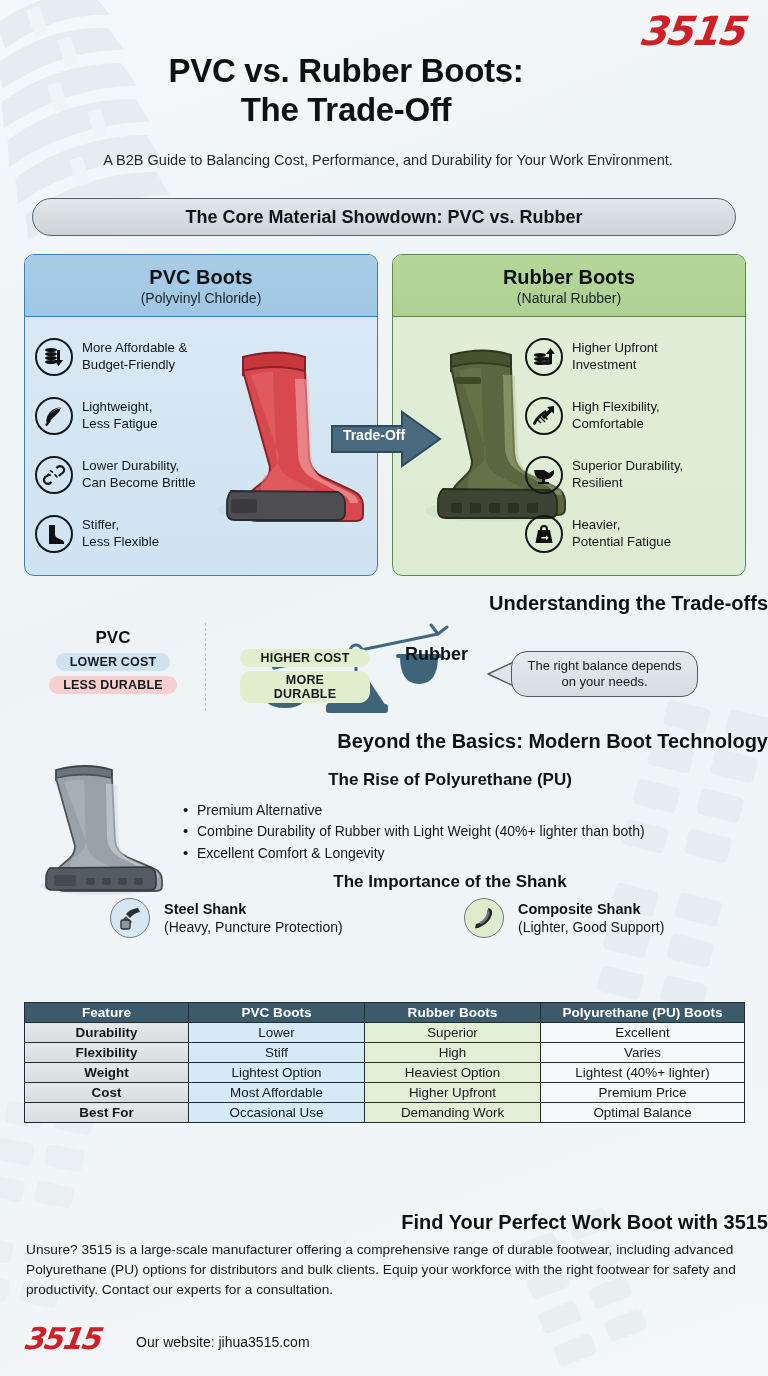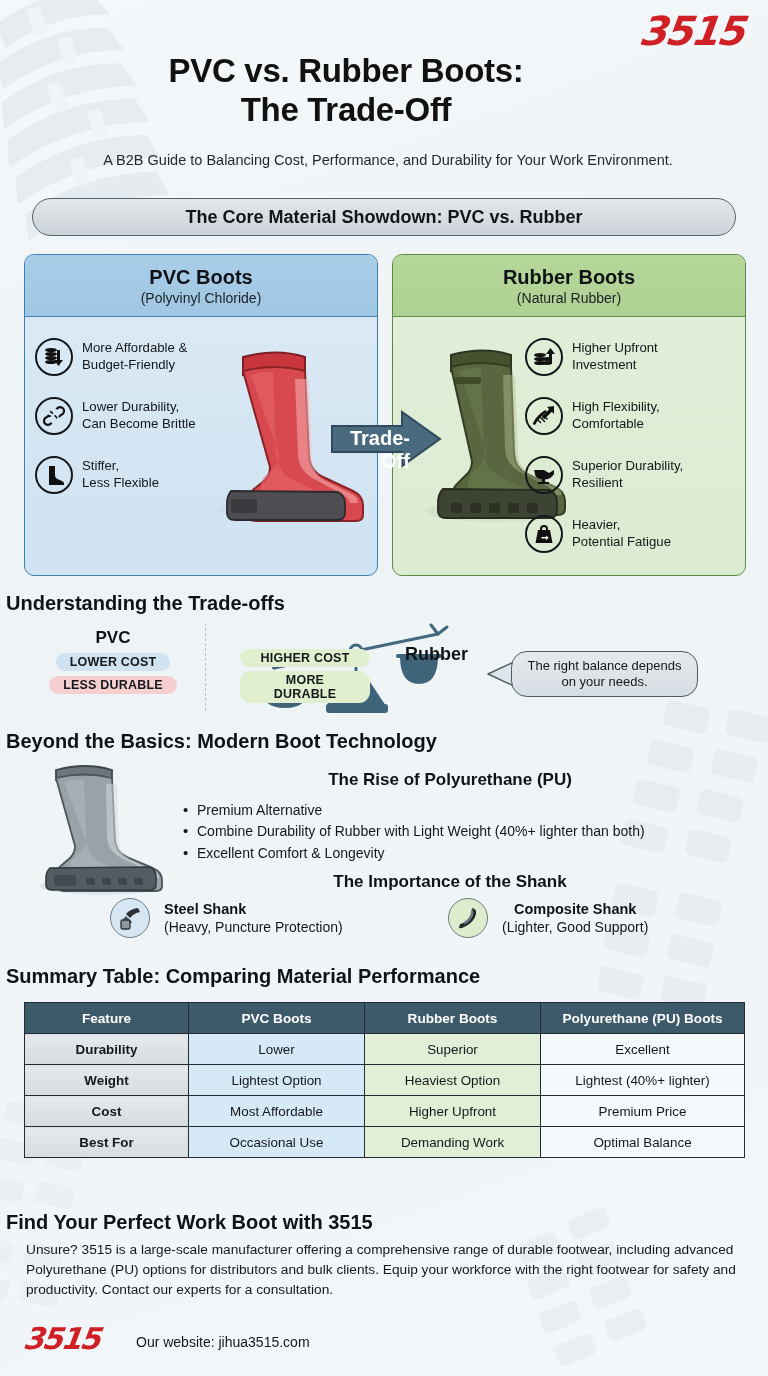--- a/index.html
+++ b/index.html
@@ -72,29 +72,29 @@
   }
   .feat .ic svg { display:block; }
   .feat .tx { font-size: 13.2px; line-height: 1.22; color: #13171a; }
 
   
   .tradeoff {
     position: absolute; left: 330px; top: 410px; width: 112px; height: 58px;
   }
   .tradeoff .lbl {
     position: absolute; left: 8px; top: 17px; width: 72px;
-    color: #fff; font-size: 20px; font-weight: 700; text-align: right;
+    color: #fff; font-size: 14px; font-weight: 700; text-align: center;
   }
 
   
   .boot-img { position: absolute; }
 
   
   h2.sec {
-    position: absolute; left: 0; width: 768px; text-align: left;
+    position: absolute; left: 0; width: 768px; text-align: right;
     font-size: 20px; font-weight: 700; color: #101316; padding-left: 6px;
   }
   #h-tradeoffs { top: 592px; }
   #h-beyond    { top: 730px; }
   #h-summary   { top: 965px; }
   #h-find      { top: 1211px; }
 
   .pvc-col { position: absolute; left: 38px; top: 628px; width: 150px; text-align: center; }
   .pvc-col .nm { font-size: 17px; font-weight: 700; color: #101316; }
   .chip {
@@ -124,37 +124,37 @@
   h3.sub { position: absolute; left: 150px; width: 600px; text-align: center;
            font-size: 17px; font-weight: 700; color: #101316; }
   #h-pu    { top: 770px; }
   #h-shank { top: 872px; }
   ul.pu { position: absolute; left: 183px; top: 800px; list-style: none; }
   ul.pu li { position: relative; font-size: 14px; color:#14181b; line-height: 1.52; padding-left: 14px; }
   ul.pu li:before { content:"•"; position:absolute; left:0; top:-1px; font-size: 15px; }
 
   .shank { position: absolute; top: 898px; display: flex; align-items: center; gap: 14px; }
   #shank-steel { left: 110px; }
-  #shank-comp  { left: 448px; text-align: center; }
+  #shank-comp  { left: 464px; }
   .shank .ic {
     width: 40px; height: 40px; border-radius: 50%;
     border: 1.4px solid #6d7b84; display:flex; align-items:center; justify-content:center;
   }
   #shank-steel .ic { background:#d6e7f3; }
   #shank-comp  .ic { background:#ddeccd; }
   .shank .nm { font-size: 14.5px; font-weight: 700; color:#101316; line-height:1.2; }
   .shank .ds { font-size: 14px; color:#14181b; line-height:1.25; }
 
   
   table.summary {
     position: absolute; left: 24px; top: 1002px; width: 720px;
     border-collapse: collapse; table-layout: fixed;
   }
   table.summary th, table.summary td {
-    border: 1px solid #222b31; height: 31px; text-align: center;
+    border: 1px solid #222b31; height: 20px; text-align: center;
     font-size: 13.4px; color: #14181b;
   }
   table.summary th {
     background: #3d5a6b; color: #fff; font-weight: 700; font-size: 13.6px;
   }
   table.summary td.feat-cell { background: linear-gradient(180deg,#e6e9ec 0%,#d7dcdf 100%); font-weight: 700; }
   table.summary td.c-pvc  { background: #d6e9f6; }
   table.summary td.c-rub  { background: #e2efd7; }
   table.summary td.c-pu   { background: #f6f9fb; }
   table.summary col.w0 { width: 164px; }
@@ -288,20 +288,34 @@
               </g>
             </svg>
         </span>
         <span class="tx">
           <span>More Affordable &amp;</span><br><span>Budget-Friendly</span>
         </span>
       </div>
       <div class="feat">
         <span class="ic">
           <svg width="22" height="22" viewBox="0 0 22 22">
+              <g fill="#111">
+            <path d="M19 2 q-12 1-15 10 q-1.5 4 0 7 l2-2 q-1-4 1-7 q3-6 12-8z"></path>
+            <path d="M18 3 q-10 2-13 10 q-1 3 0 5 l11-11 z"></path>
+            <path d="M6 15 l-4 5 l2 1 l4-5z"></path>
+              </g>
+            </svg>
+        </span>
+        <span class="tx">
+          <span>Lightweight,</span><br><span>Less Fatigue</span>
+        </span>
+      </div>
+      <div class="feat">
+        <span class="ic">
+          <svg width="22" height="22" viewBox="0 0 22 22">
               <g fill="none" stroke="#111" stroke-width="2.2">
             <path d="M13.5 4.2 a4 4 0 1 1 4.4 5.8 l-2 2"></path>
             <path d="M8.5 17.8 a4 4 0 1 1-4.4-5.8 l2-2"></path>
               </g>
             <g stroke="#111" stroke-width="1.6" stroke-linecap="round">
               <path d="M9.5 8.2 l-2-1.6"></path>
                 <path d="M12 10.8 l1.8 2"></path>
                 <path d="M7.5 11 l-2.2 .4"></path>
               </g>
             </svg>
@@ -507,21 +521,20 @@
         <path d="M17 3 q5 1 4 6 q-2 8-10 12 q-5 3-7 2 l1-4 q6-1 10-7 q3-5 2-9z" fill="#22272b"></path>
         <path d="M16 4.5 q3 1 2.5 4.5 q-1.8 7-9 10.6 l-1-2.4 q6-3 7.3-8.6 q.5-2.6 .2-4.1z" fill="#6e7880"></path>
       </svg>
     </span>
     <span>
       <span class="nm">Composite Shank</span><br>
       <span class="ds">(Lighter, Good Support)</span>
     </span>
   </div>
 
-  <h2 class="sec" id="h-summary">Summary Table: Comparing Material Performance</h2>
   <table class="summary">
     <colgroup>
         <col class="w0">
         <col class="w1">
         <col class="w2">
         <col class="w3">
       </colgroup>
     <thead>
       <tr>
         <th>Feature</th>
@@ -531,20 +544,26 @@
       </tr>
     </thead>
     <tbody>
       <tr>
         <td class="feat-cell">Durability</td>
         <td class="c-pvc">Lower</td>
         <td class="c-rub">Superior</td>
         <td class="c-pu">Excellent</td>
       </tr>
       <tr>
+        <td class="feat-cell">Flexibility</td>
+        <td class="c-pvc">Stiff</td>
+        <td class="c-rub">High</td>
+        <td class="c-pu">Varies</td>
+      </tr>
+      <tr>
         <td class="feat-cell">Weight</td>
         <td class="c-pvc">Lightest Option</td>
         <td class="c-rub">Heaviest Option</td>
         <td class="c-pu">Lightest (40%+ lighter)</td>
       </tr>
       <tr>
         <td class="feat-cell">Cost</td>
         <td class="c-pvc">Most Affordable</td>
         <td class="c-rub">Higher Upfront</td>
         <td class="c-pu">Premium Price</td>

